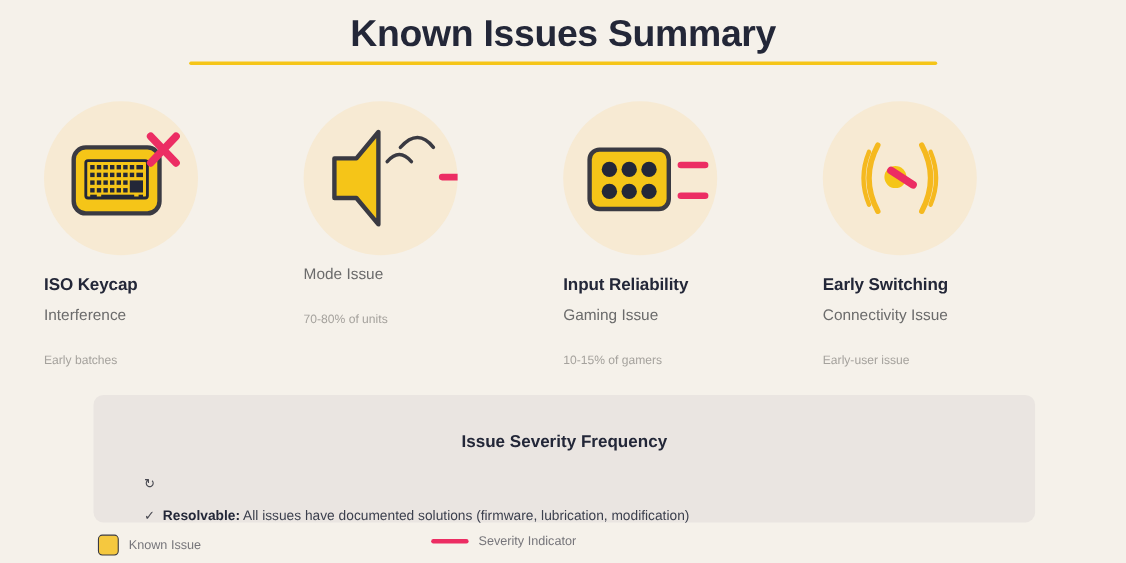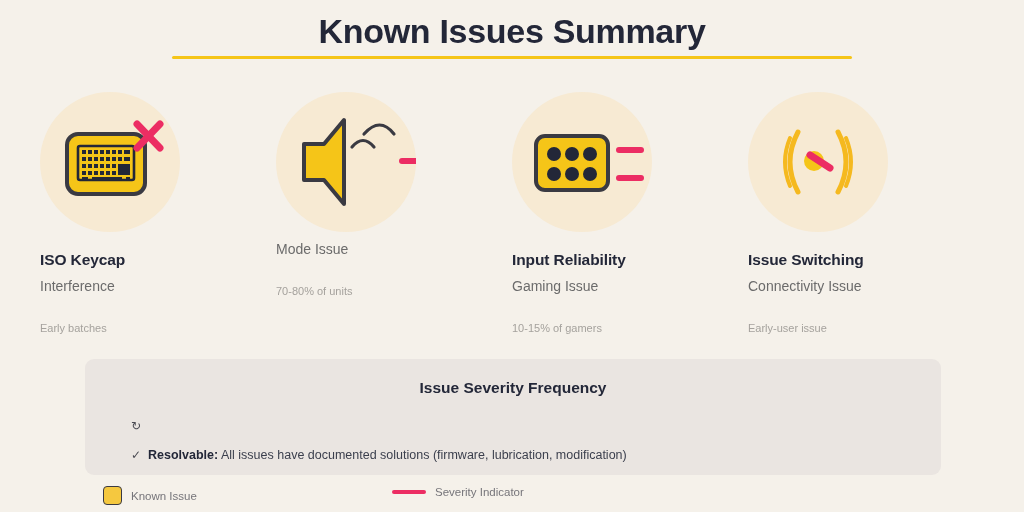--- a/index.html
+++ b/index.html
@@ -43,36 +43,36 @@
   .card-sub { margin-top: 9px; font-size: 14px; color: #6b6b6b; }
   .card-note { margin-top: 28px; font-size: 11px; color: #a5a29d; }
 
   
   .panel {
     position: absolute; left: 85px; top: 359px;
     width: 856px; height: 116px;
     background: #eae5e1; border-radius: 9px;
   }
   .panel-title {
-    text-align: center; margin-top: 20px;
+    text-align: center; margin-top: 34px;
     font-size: 15.5px; font-weight: bold; color: #232738;
   }
   .panel-list { margin-top: 22px; padding-left: 46px; }
   .panel-row { display: flex; align-items: baseline; margin-bottom: 15px; }
   .panel-mark {
     width: 17px; flex: 0 0 17px;
     font-size: 12px; color: #4a4a52; font-family: "DejaVu Sans", sans-serif;
   }
   .panel-text { font-size: 12.5px; color: #3b3f4d; }
   .panel-text b { font-weight: bold; color: #232738; }
 
   
   .legend { position: absolute; left: 85px; top: 486px; width: 460px; height: 20px; }
   .legend-item { position: absolute; display: flex; align-items: center; gap: 9px; }
-  .legend-item.a { left: 18px; top: 0; }
+  .legend-item.a { left: 4px; top: 0; }
   .legend-item.b { left: 307px; top: 0; }
   .swatch-box {
     width: 19px; height: 19px; border-radius: 4px;
     background: #f5c83f; border: 1.6px solid #3a3a42;
   }
   .swatch-line { width: 34px; height: 3.2px; background: #ec2d63; border-radius: 2px; }
   .legend-label { font-size: 11.5px; color: #76757a; }
 </style>
 </head>
 <body>
@@ -182,21 +182,21 @@
           <svg width="140" height="140" viewBox="0 0 140 140">
             <path d="M50 40 Q34 70 50 100" fill="none" stroke="#f5b91f" stroke-width="5" stroke-linecap="round"></path>
             <path d="M42 46 Q32 70 42 94" fill="none" stroke="#f5b91f" stroke-width="4" stroke-linecap="round"></path>
             <path d="M90 40 Q106 70 90 100" fill="none" stroke="#f5b91f" stroke-width="5" stroke-linecap="round"></path>
             <path d="M98 46 Q108 70 98 94" fill="none" stroke="#f5b91f" stroke-width="4" stroke-linecap="round"></path>
             <circle cx="66" cy="69" r="10" fill="#f5c518"></circle>
             <line x1="62" y1="63" x2="82" y2="76" stroke="#ec2d63" stroke-width="7" stroke-linecap="round"></line>
           </svg>
         </div>
       </div>
-      <div class="card-title">Issue Switching</div>
+      <div class="card-title">Early Switching</div>
       <div class="card-sub">Connectivity Issue</div>
       <div class="card-note">Early-user issue</div>
     </div>
 
   </div>
 
   <div class="panel">
     <div class="panel-title">Issue Severity Frequency</div>
     <div class="panel-list">
 

